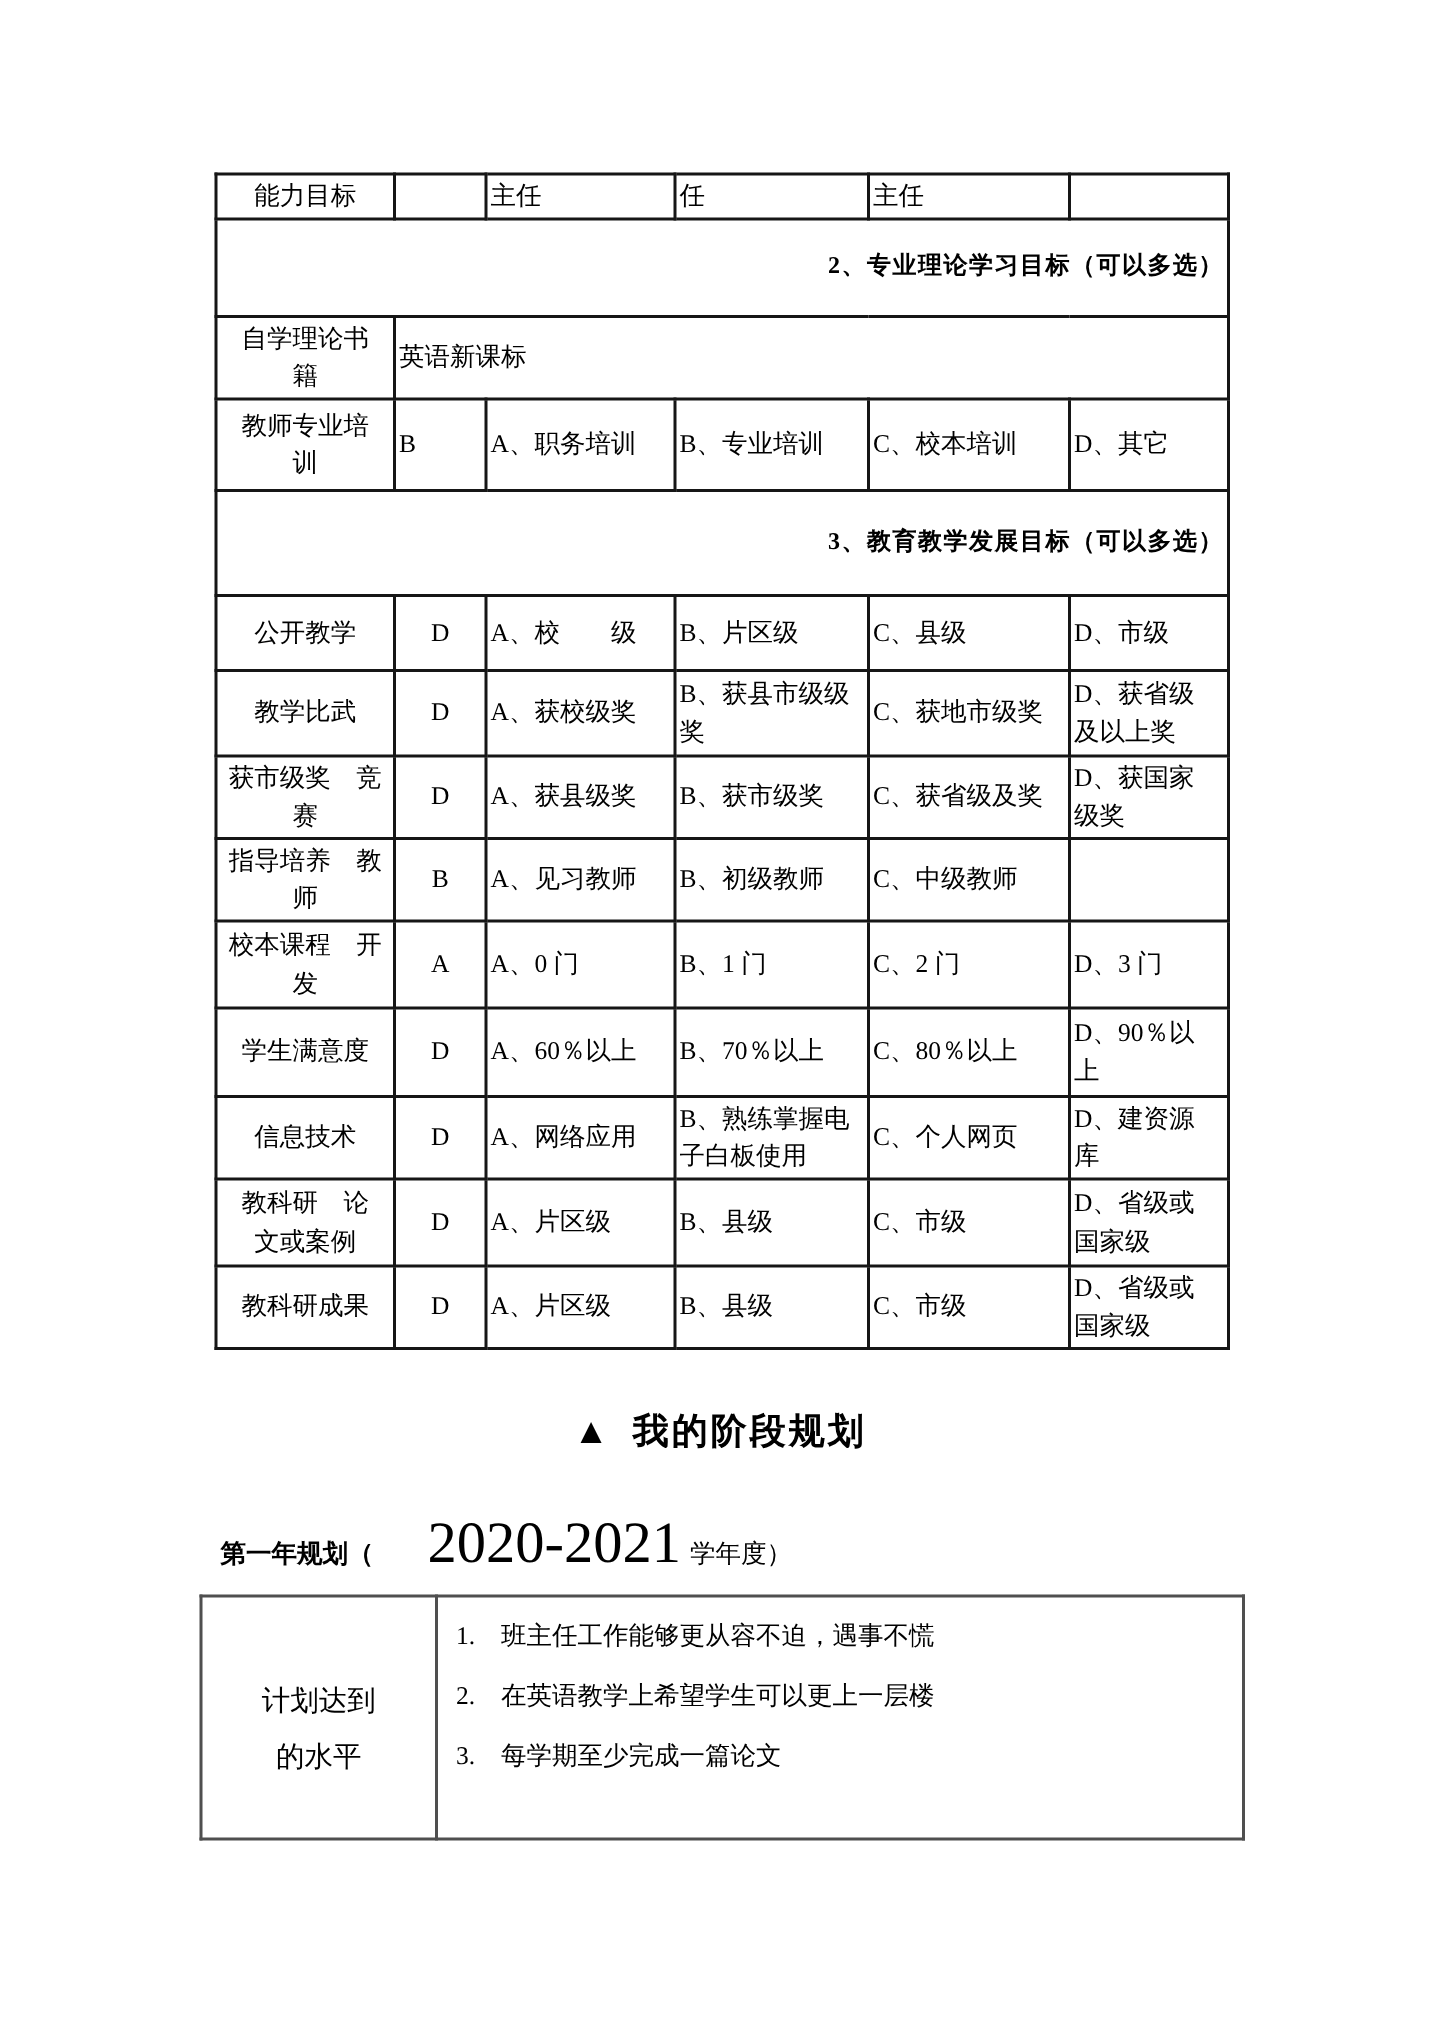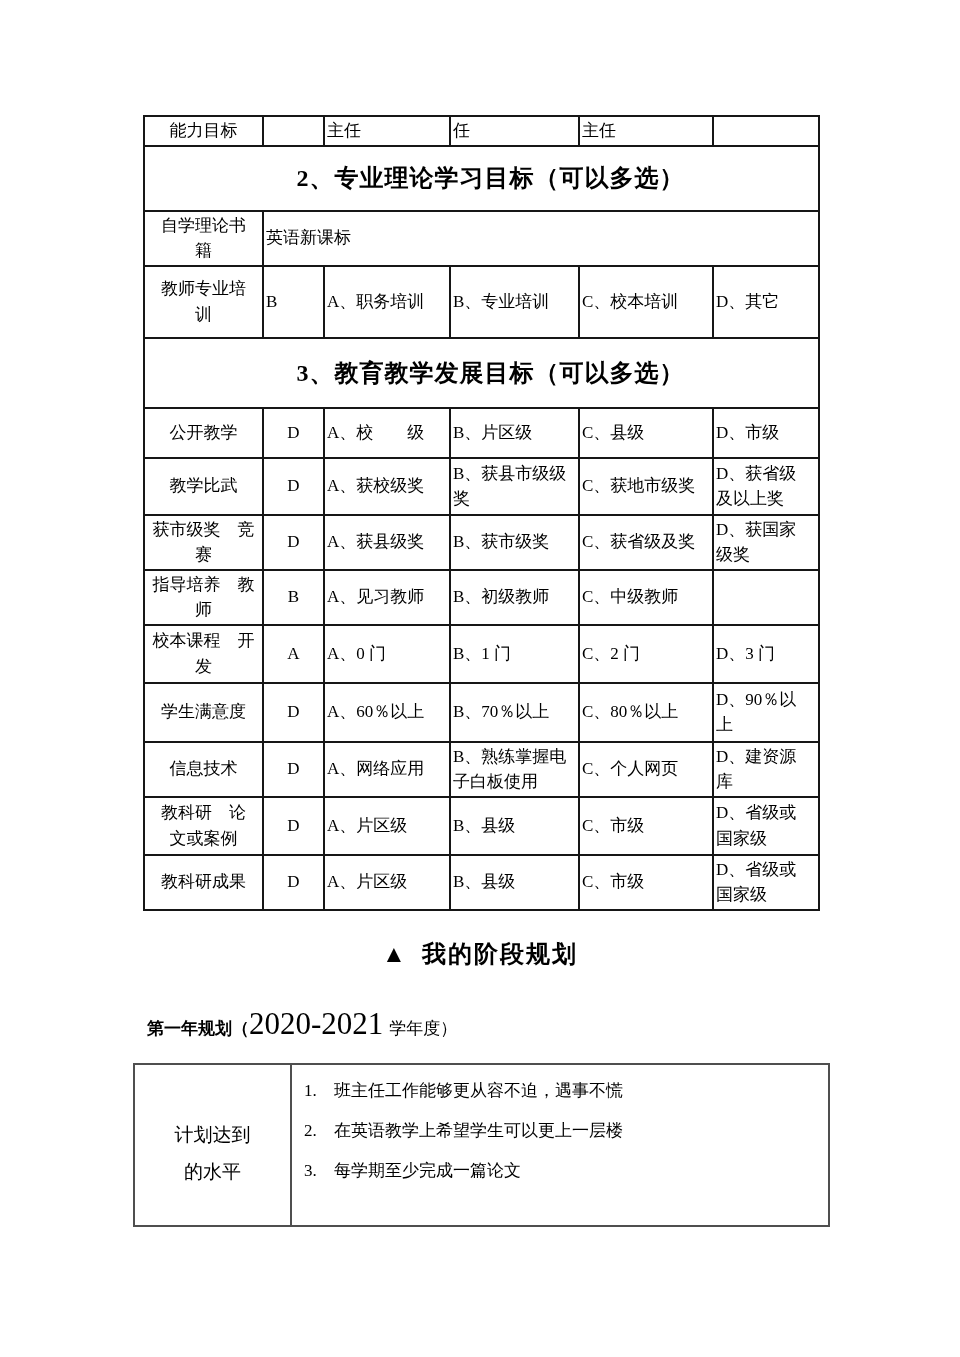--- a/index.html
+++ b/index.html
@@ -23,41 +23,41 @@
     overflow:hidden;
     padding:1px 2px;
   }
   .c-label { text-align:center; padding:1px 1px; }
   .c-ans   { text-align:center; }
   .c-ans-left { text-align:left; padding-left:3px; }
   .c-opt   { text-align:left; padding-left:4px; }
   .c-head  { text-align:left; padding-left:3px; }
   .c-head-first { text-align:center; }
   .section-row td {
-    font-weight:bold; font-size:24px;
-    text-align:center; padding-left:20px;
+    font-weight:bold; font-size:16px;
+    text-align:right; padding-left:20px;
     letter-spacing:1px;
   }
 
   
   .stage-heading {
     position:absolute; left:0; top:938px; width:960px;
     text-align:center; font-size:24px; font-weight:bold;
     letter-spacing:2px;
   }
   .stage-heading .tri { margin-right:16px; letter-spacing:0; }
 
   
   .year-line {
     position:absolute; left:147px; top:1006px;
     white-space:nowrap;
   }
   .yl-label { font-size:17px; font-weight:bold; }
   .yl-open  { font-size:17px; font-weight:bold; }
-  .yl-years { font-size:31px; font-weight:normal; font-family:"Liberation Serif","DejaVu Serif",serif; }
+  .yl-years { font-size:39px; font-weight:normal; font-family:"Liberation Serif","DejaVu Serif",serif;margin-left:36px; }
   .yl-rest  { font-size:17px; margin-left:6px; }
 
   
   .plan-table {
     position:absolute; left:133px; top:1063px;
     width:695px; height:164px;
     border-collapse:collapse; table-layout:fixed;
   }
   .plan-table td { border:2px solid #4f4f4f; }
   .plan-label-cell {
@@ -93,21 +93,21 @@
       <td class="c-head"></td>
     </tr>
     <tr style="height:65px" class="section-row">
       <td colspan="6">2、专业理论学习目标（可以多选）</td>
     </tr>
     <tr style="height:54px">
       <td class="c-label">自学理论书
 籍</td>
       <td colspan="5" class="c-opt">英语新课标</td>
     </tr>
-    <tr style="height:72px">
+    <tr style="height:61px">
       <td class="c-label">教师专业培
 训</td>
       <td class="c-ans-left">B</td>
       <td class="c-opt">A、职务培训</td>
       <td class="c-opt">B、专业培训</td>
       <td class="c-opt">C、校本培训</td>
       <td class="c-opt">D、其它</td>
     </tr>
     <tr style="height:70px" class="section-row">
       <td colspan="6">3、教育教学发展目标（可以多选）</td>

